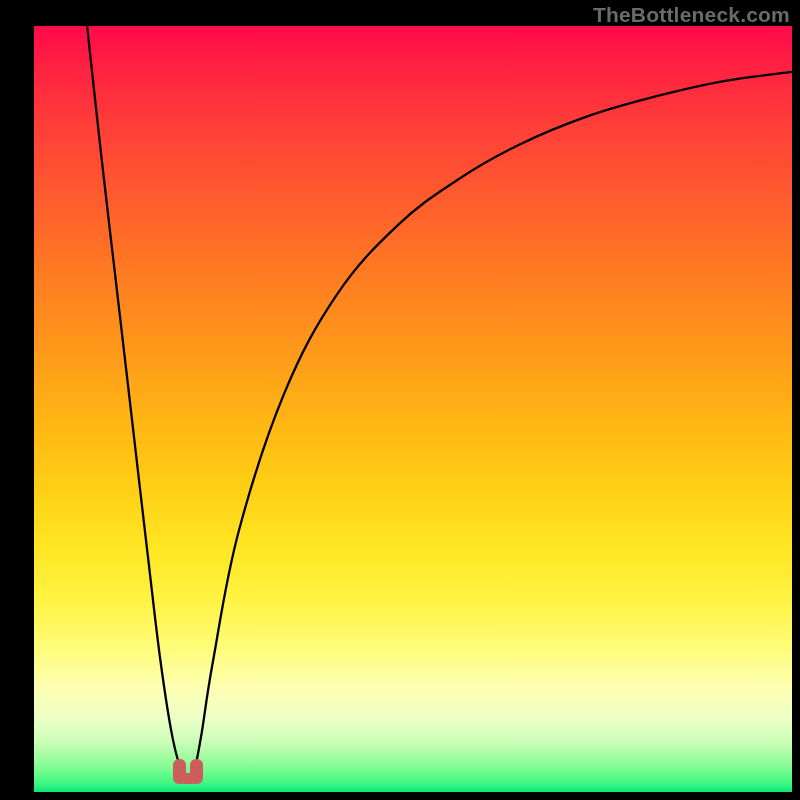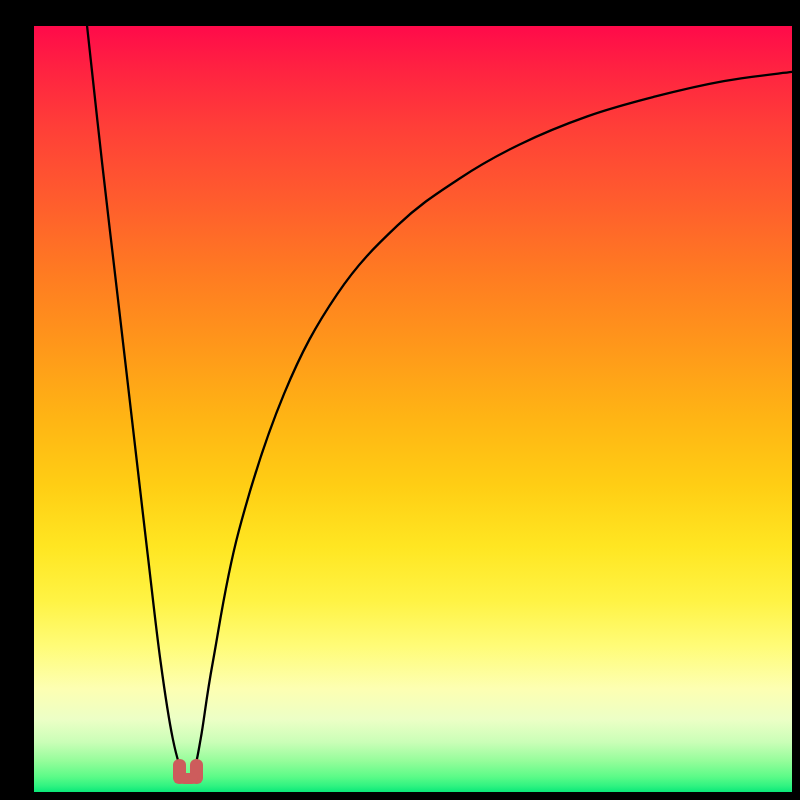--- a/index.html
+++ b/index.html
@@ -99,13 +99,14 @@
       <path id="curve-path" d="M 53.06 0.00 C 55.84 25.28, 62.66 88.73, 68.22 137.88 C 73.78 187.03, 77.82 220.35, 83.38 268.10 C 88.94 315.85, 92.98 350.57, 98.54 398.32 C 104.10 446.07, 108.56 485.01, 113.70 528.54 C 118.84 572.07, 122.00 602.08, 126.59 635.78 C 131.17 669.48, 134.41 691.32, 138.71 712.38 C 143.02 733.44, 146.47 743.66, 150.08 750.68 C 153.70 757.70, 155.36 757.70, 158.42 750.68 C 161.48 743.66, 163.01 733.44, 166.76 712.38 C 170.51 691.32, 171.94 673.70, 178.89 635.78 C 185.84 597.86, 191.60 554.71, 204.66 505.56 C 217.72 456.41, 232.07 411.21, 250.14 367.68 C 268.21 324.15, 282.36 299.00, 303.20 268.10 C 324.04 237.20, 341.61 220.22, 363.84 199.16 C 386.07 178.09, 402.25 167.95, 424.48 153.20 C 446.71 138.45, 461.50 130.25, 485.12 118.73 C 508.74 107.21, 528.33 99.24, 553.34 90.39 C 578.35 81.54, 596.55 76.93, 621.56 70.47 C 646.57 64.01, 664.77 59.65, 689.78 55.15 C 714.79 50.66, 745.49 47.65, 758.00 45.96" fill="none" stroke="#000000" stroke-width="2.3" stroke-linecap="round" stroke-linejoin="round"></path>
     </svg>
 
     <div class="dip-marker" id="dip-marker" style="left: 139.253px; top: 732.51px;">
       <div class="lobe left"></div>
       <div class="lobe right"></div>
       <div class="bridge"></div>
     </div>
 
   </div>
+  <div class="attribution">TheBottleneck.com</div>
 </div>
 
 </body></html>

